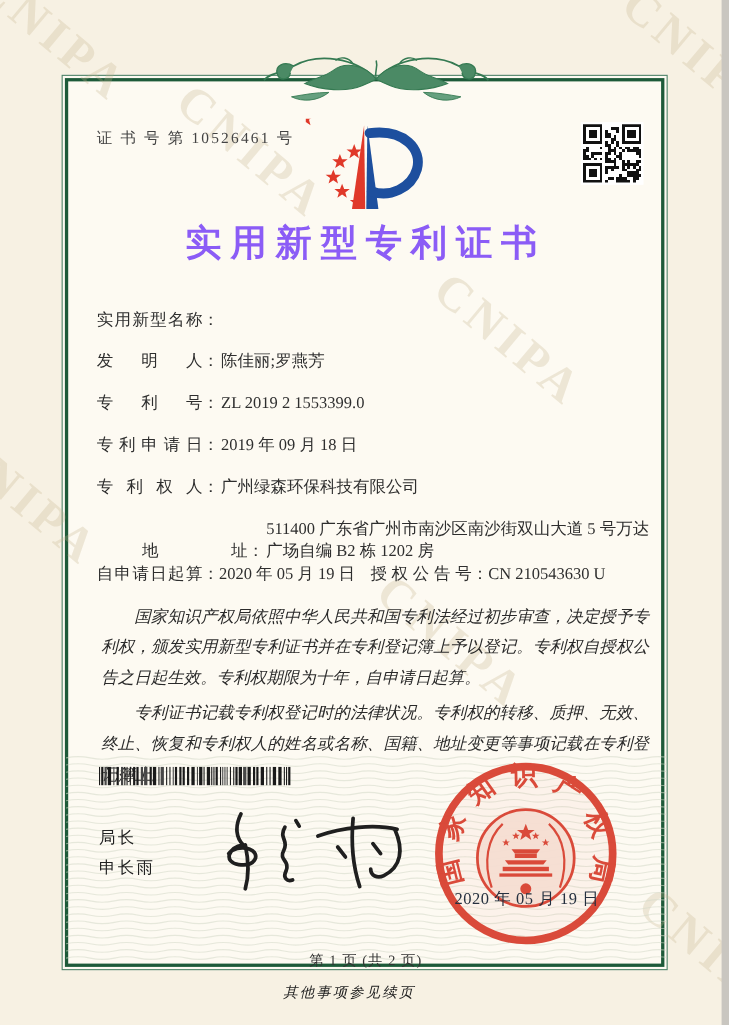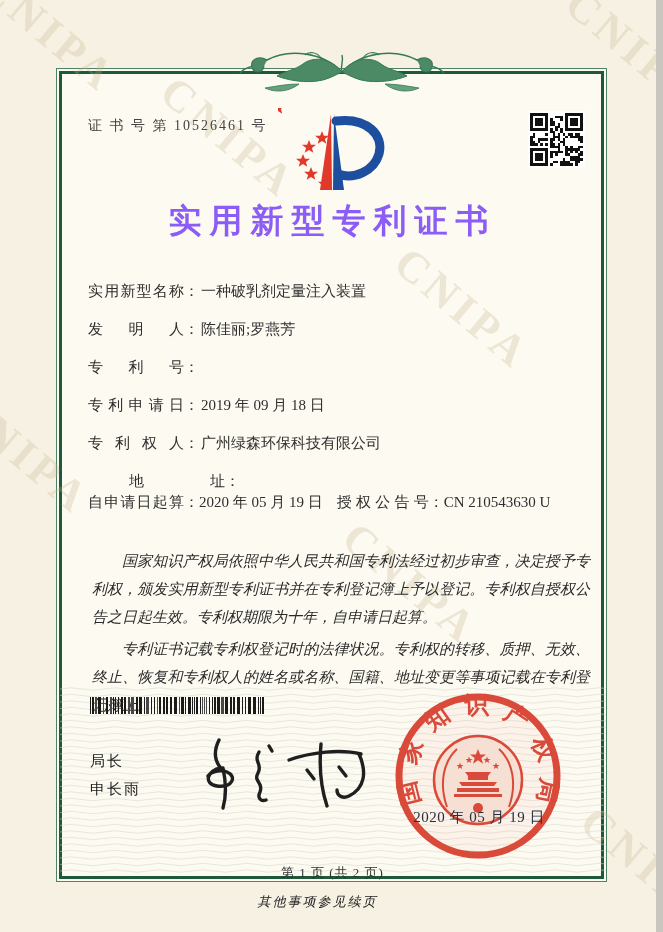--- a/index.html
+++ b/index.html
@@ -297,44 +297,45 @@
       <polygon points="56,6 55,82 66,82" fill="#1d4f9e"></polygon>
       <path d="M58,13 C90,9 106,28 101,46 C96,63 76,72 60,66" fill="none" stroke="#1d4f9e" stroke-width="9" stroke-linecap="round"></path>
     </svg>
 
     <div class="title">实用新型专利证书</div>
 
     <div class="fields">
       <div class="frow">
         <span class="lbl">实用新型名称</span>
           <span class="colon">：</span>
-          <span class="val">一种破乳剂定量注入装置</span>
       </div>
       <div class="frow">
         <span class="lbl">发明人</span>
           <span class="colon">：</span>
           <span class="val">陈佳丽;罗燕芳</span>
       </div>
       <div class="frow">
         <span class="lbl">专利号</span>
           <span class="colon">：</span>
+          <span class="val">ZL 2019 2 1553399.0</span>
       </div>
       <div class="frow">
         <span class="lbl">专利申请日</span>
           <span class="colon">：</span>
           <span class="val">2019 年 09 月 18 日</span>
       </div>
       <div class="frow">
         <span class="lbl">专利权人</span>
           <span class="colon">：</span>
           <span class="val">广州绿森环保科技有限公司</span>
       </div>
       <div class="frow addr">
         <span class="lbl">地址</span>
           <span class="colon">：</span>
+          <span class="val">511400 广东省广州市南沙区南沙街双山大道 5 号万达广场自编 B2 栋 1202 房</span>
       </div>
       <div class="grant-row">
         <div class="grant-group">
           <span class="lbl">自申请日起算</span>
             <span class="colon">：</span>
             <span class="val">2020 年 05 月 19 日</span>
         </div>
         <div class="grant-group second">
           <span class="lbl">授权公告号</span>
             <span class="colon">：</span>

